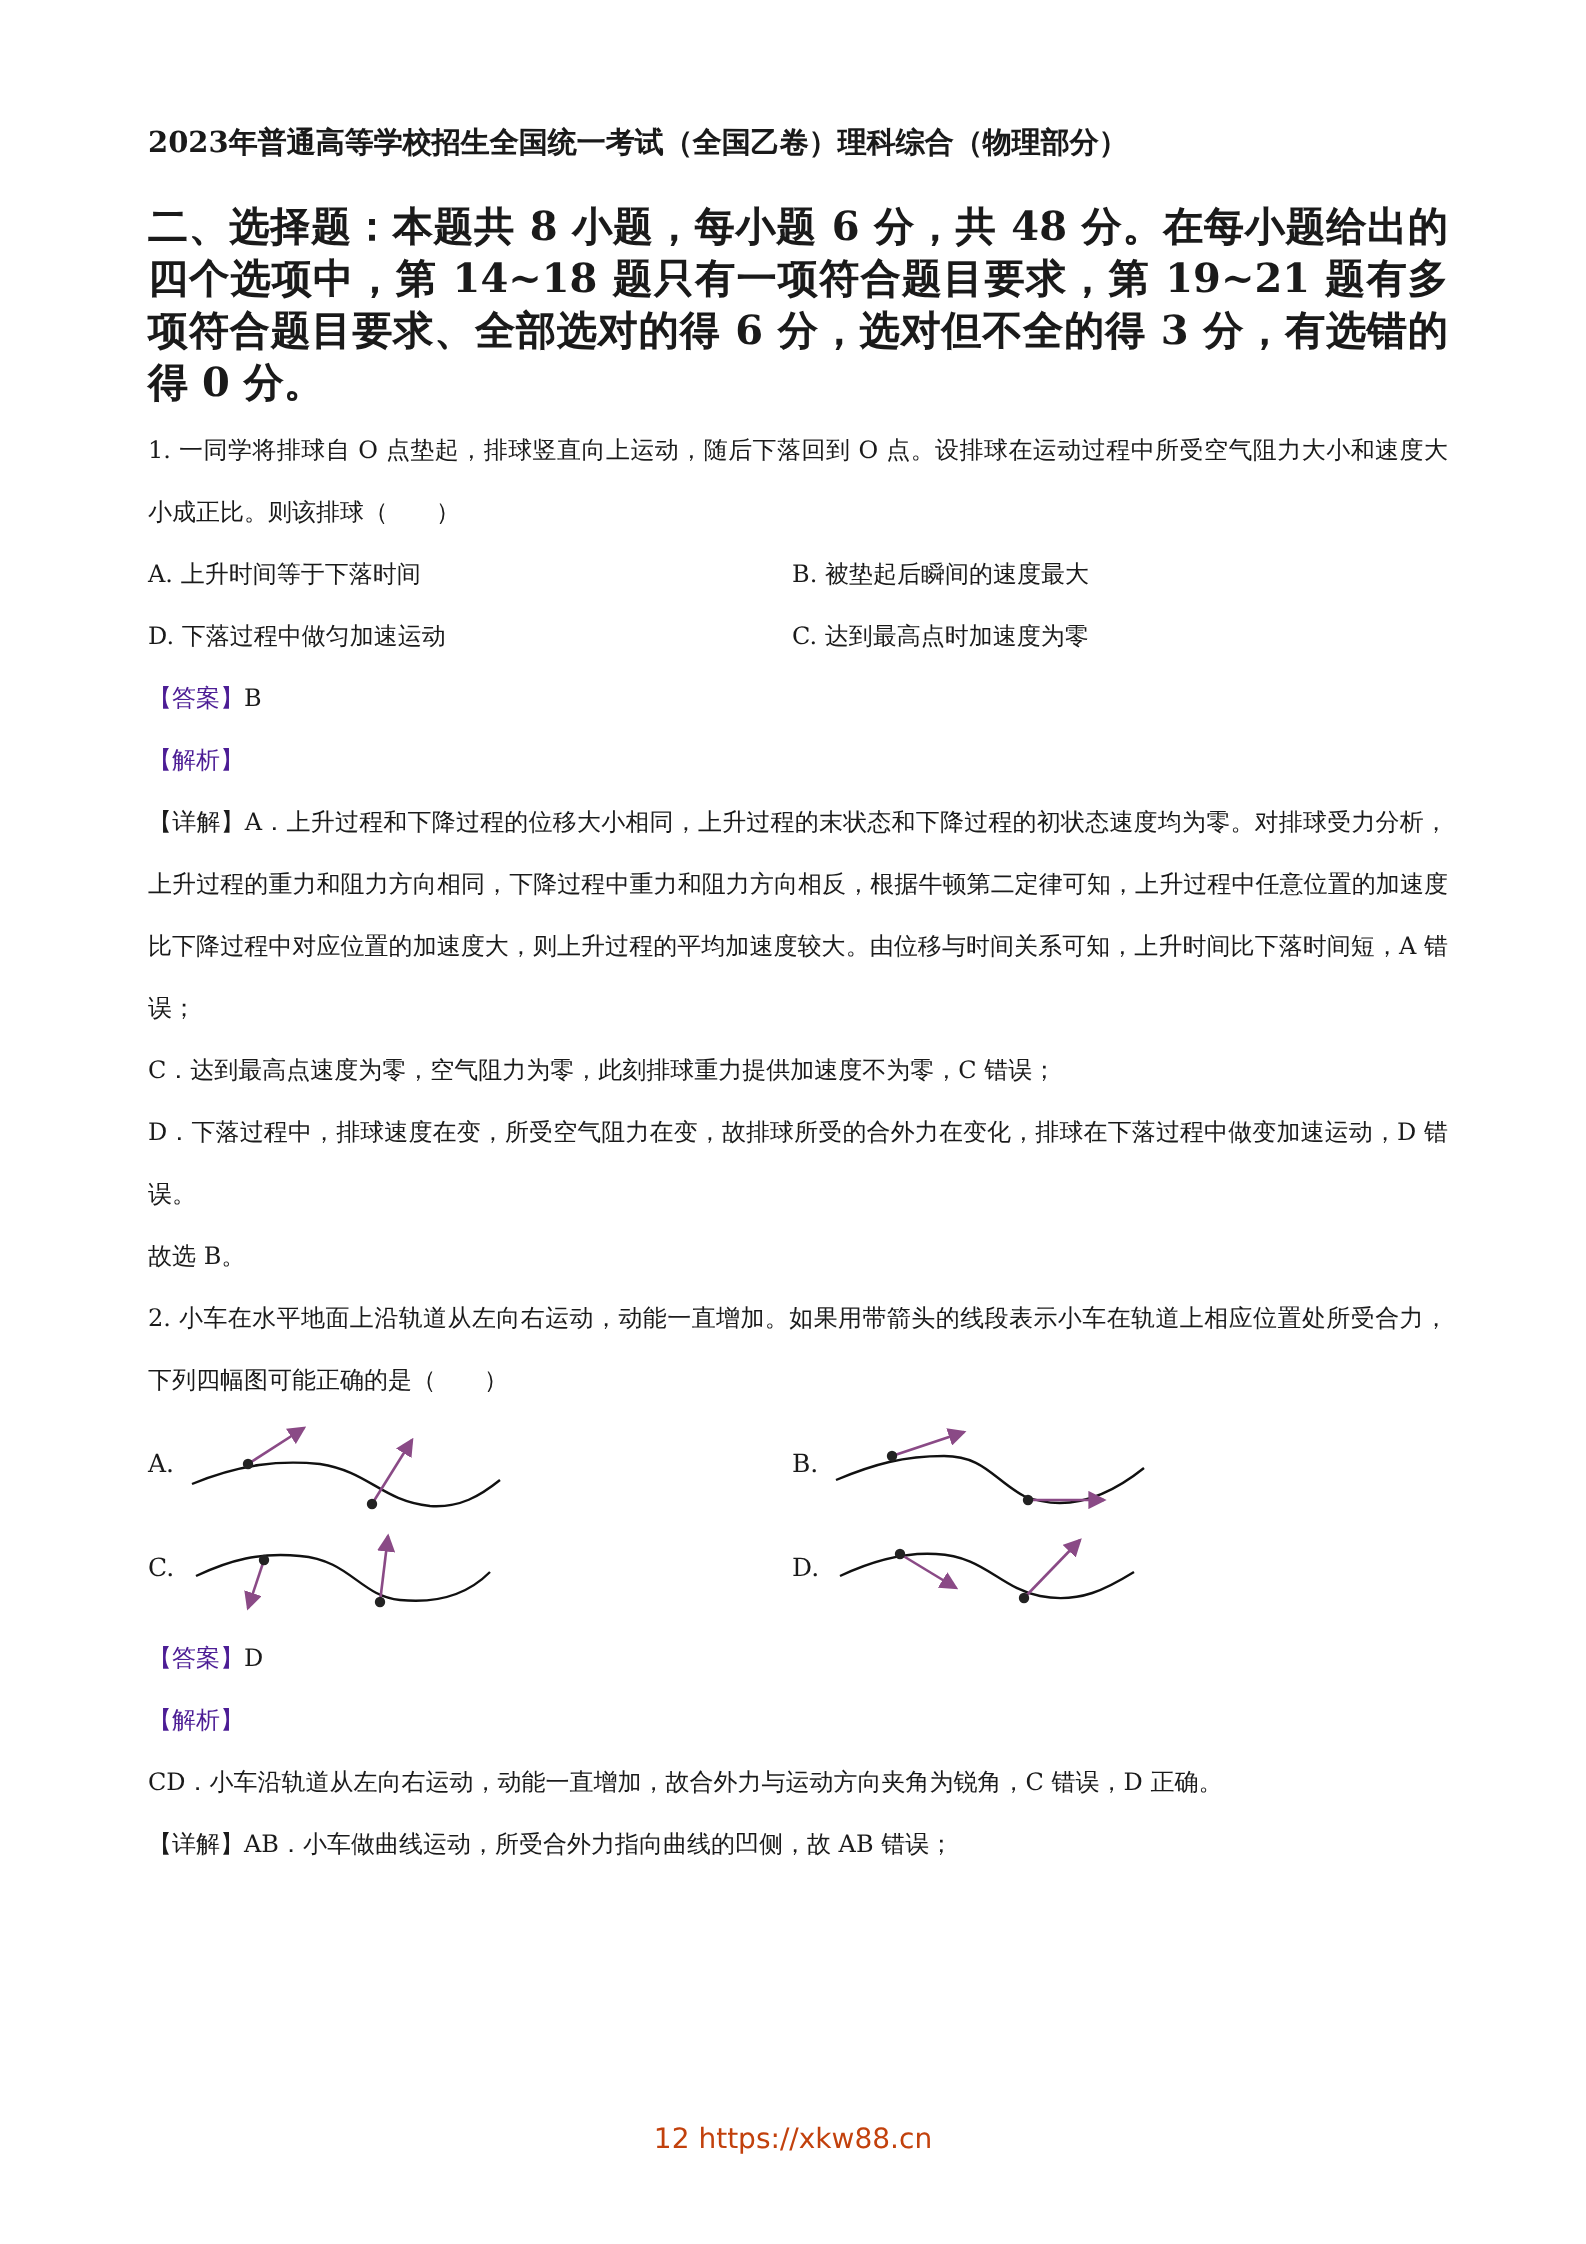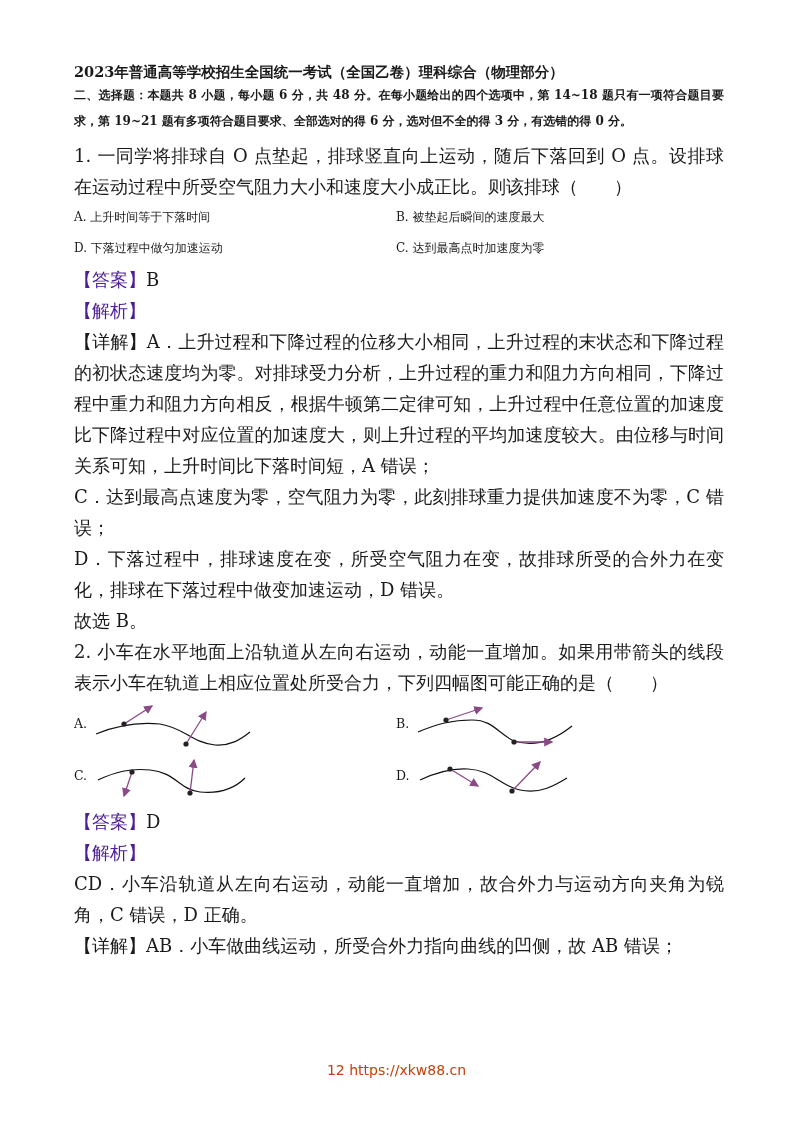--- a/index.html
+++ b/index.html
@@ -3,28 +3,28 @@
   <meta charset="utf-8">
   <style>
     html, body { margin: 0; padding: 0; background: #ffffff; }
     body {
       width: 793px; height: 1122px; position: relative; overflow: hidden;
       font-family: "DejaVu Serif", "Liberation Serif", serif;
       color: #1a1a1a;
     }
     .page { position: absolute; left: 74px; top: 62px; width: 650px; }
     .title {
-      font-weight: bold; font-size: 14.5px; line-height: 20px; margin: 0 0 0 0;
+      font-weight: bold; font-size: 14.5px; line-height: 20px; margin: 0 0 18px 0;
     }
     .section-head {
-      font-weight: bold; font-size: 12px; line-height: 26px; margin: 0 0 6px 0;
+      font-weight: bold; font-size: 20px; line-height: 26px; margin: 0 0 6px 0;
       text-align: justify;
     }
     .p {
-      font-size: 18px; line-height: 31px; margin: 0; text-align: justify;
+      font-size: 12px; line-height: 31px; margin: 0; text-align: justify;
     }
     .options { display: grid; grid-template-columns: 322px 322px; }
     .opt { font-size: 12px; line-height: 31px; }
     .tag { color: #4c1d95; }
     .diagrams {
       display: grid; grid-template-columns: 322px 322px; row-gap: 0px; margin-top: 4px;
     }
     .diag { position: relative; height: 52px; }
     .diag .lbl {
       position: absolute; left: 0; top: 14px; font-size: 12.5px;

